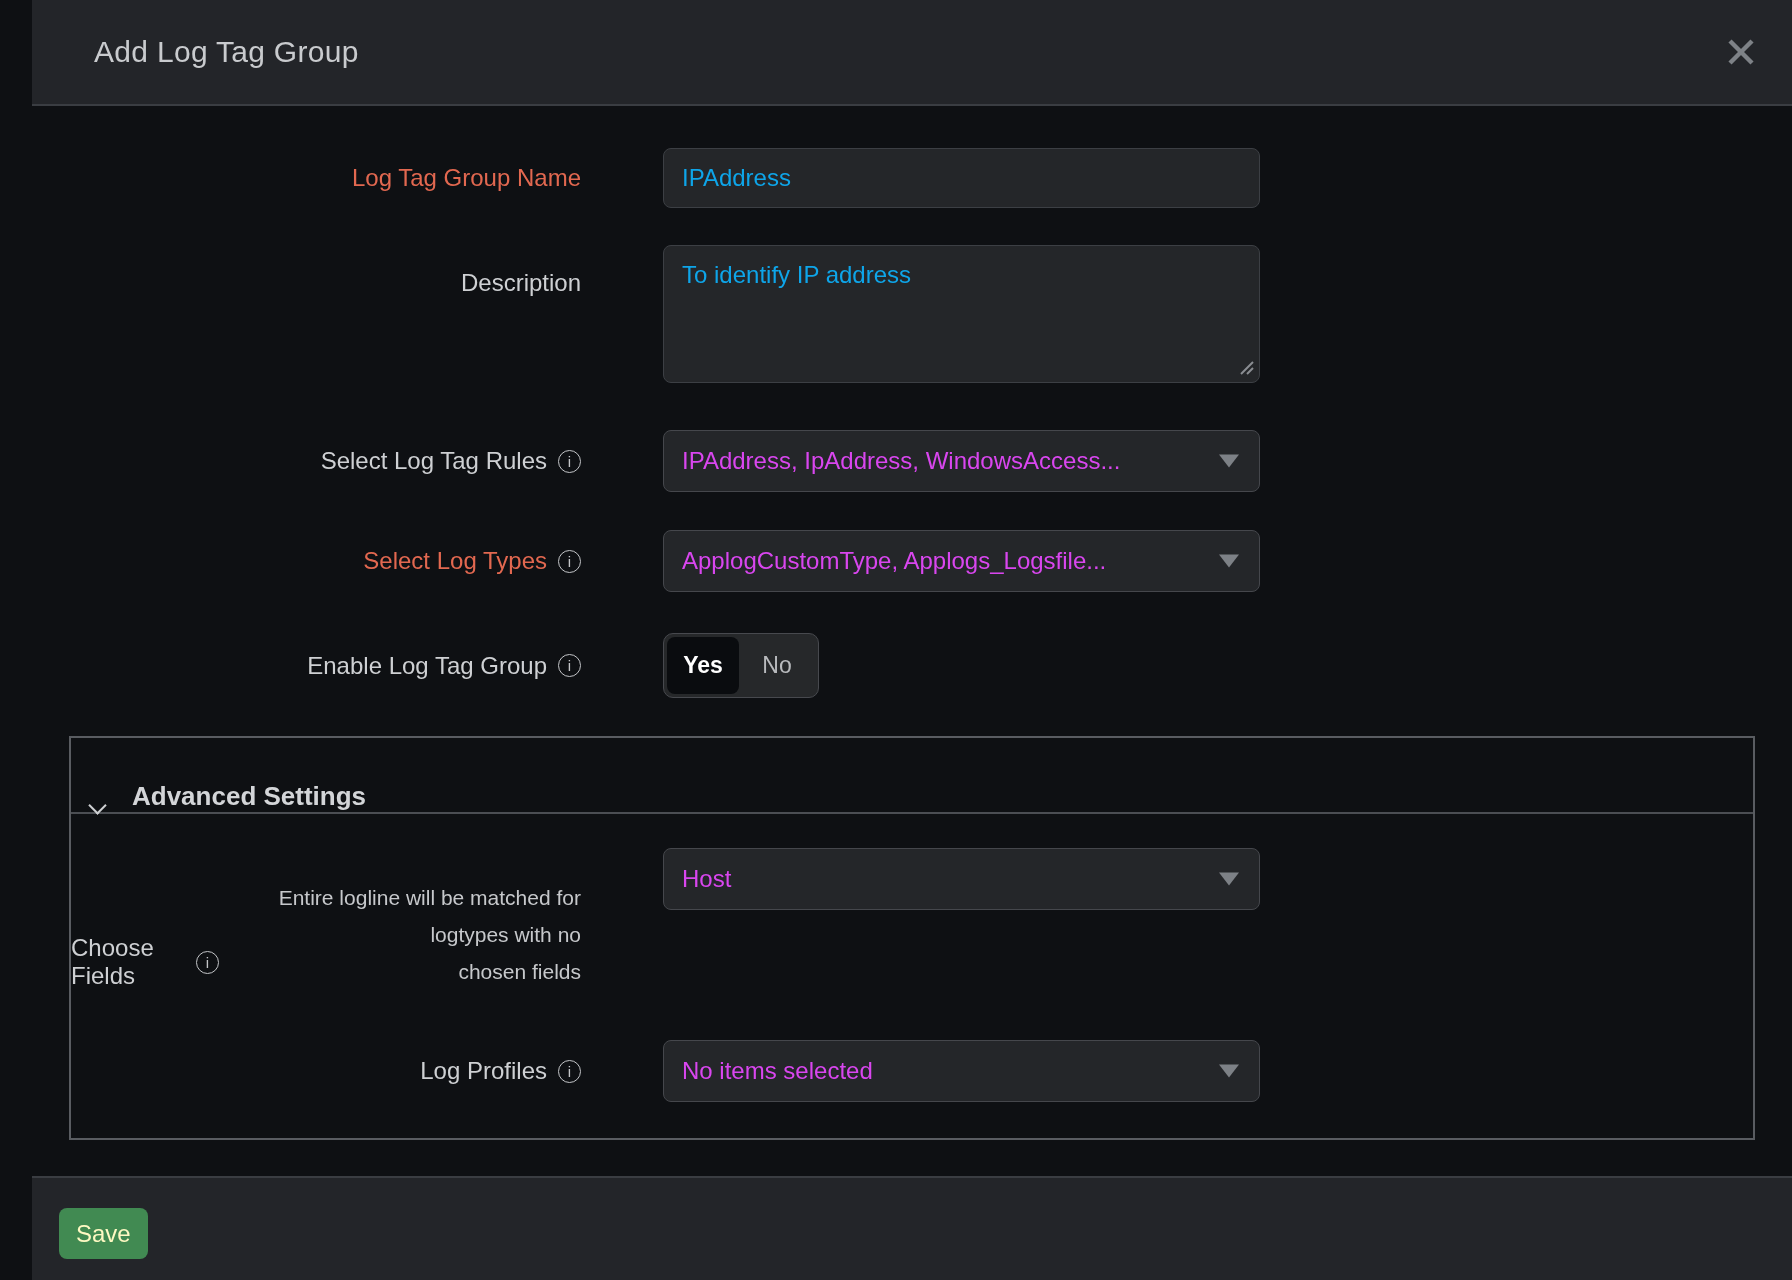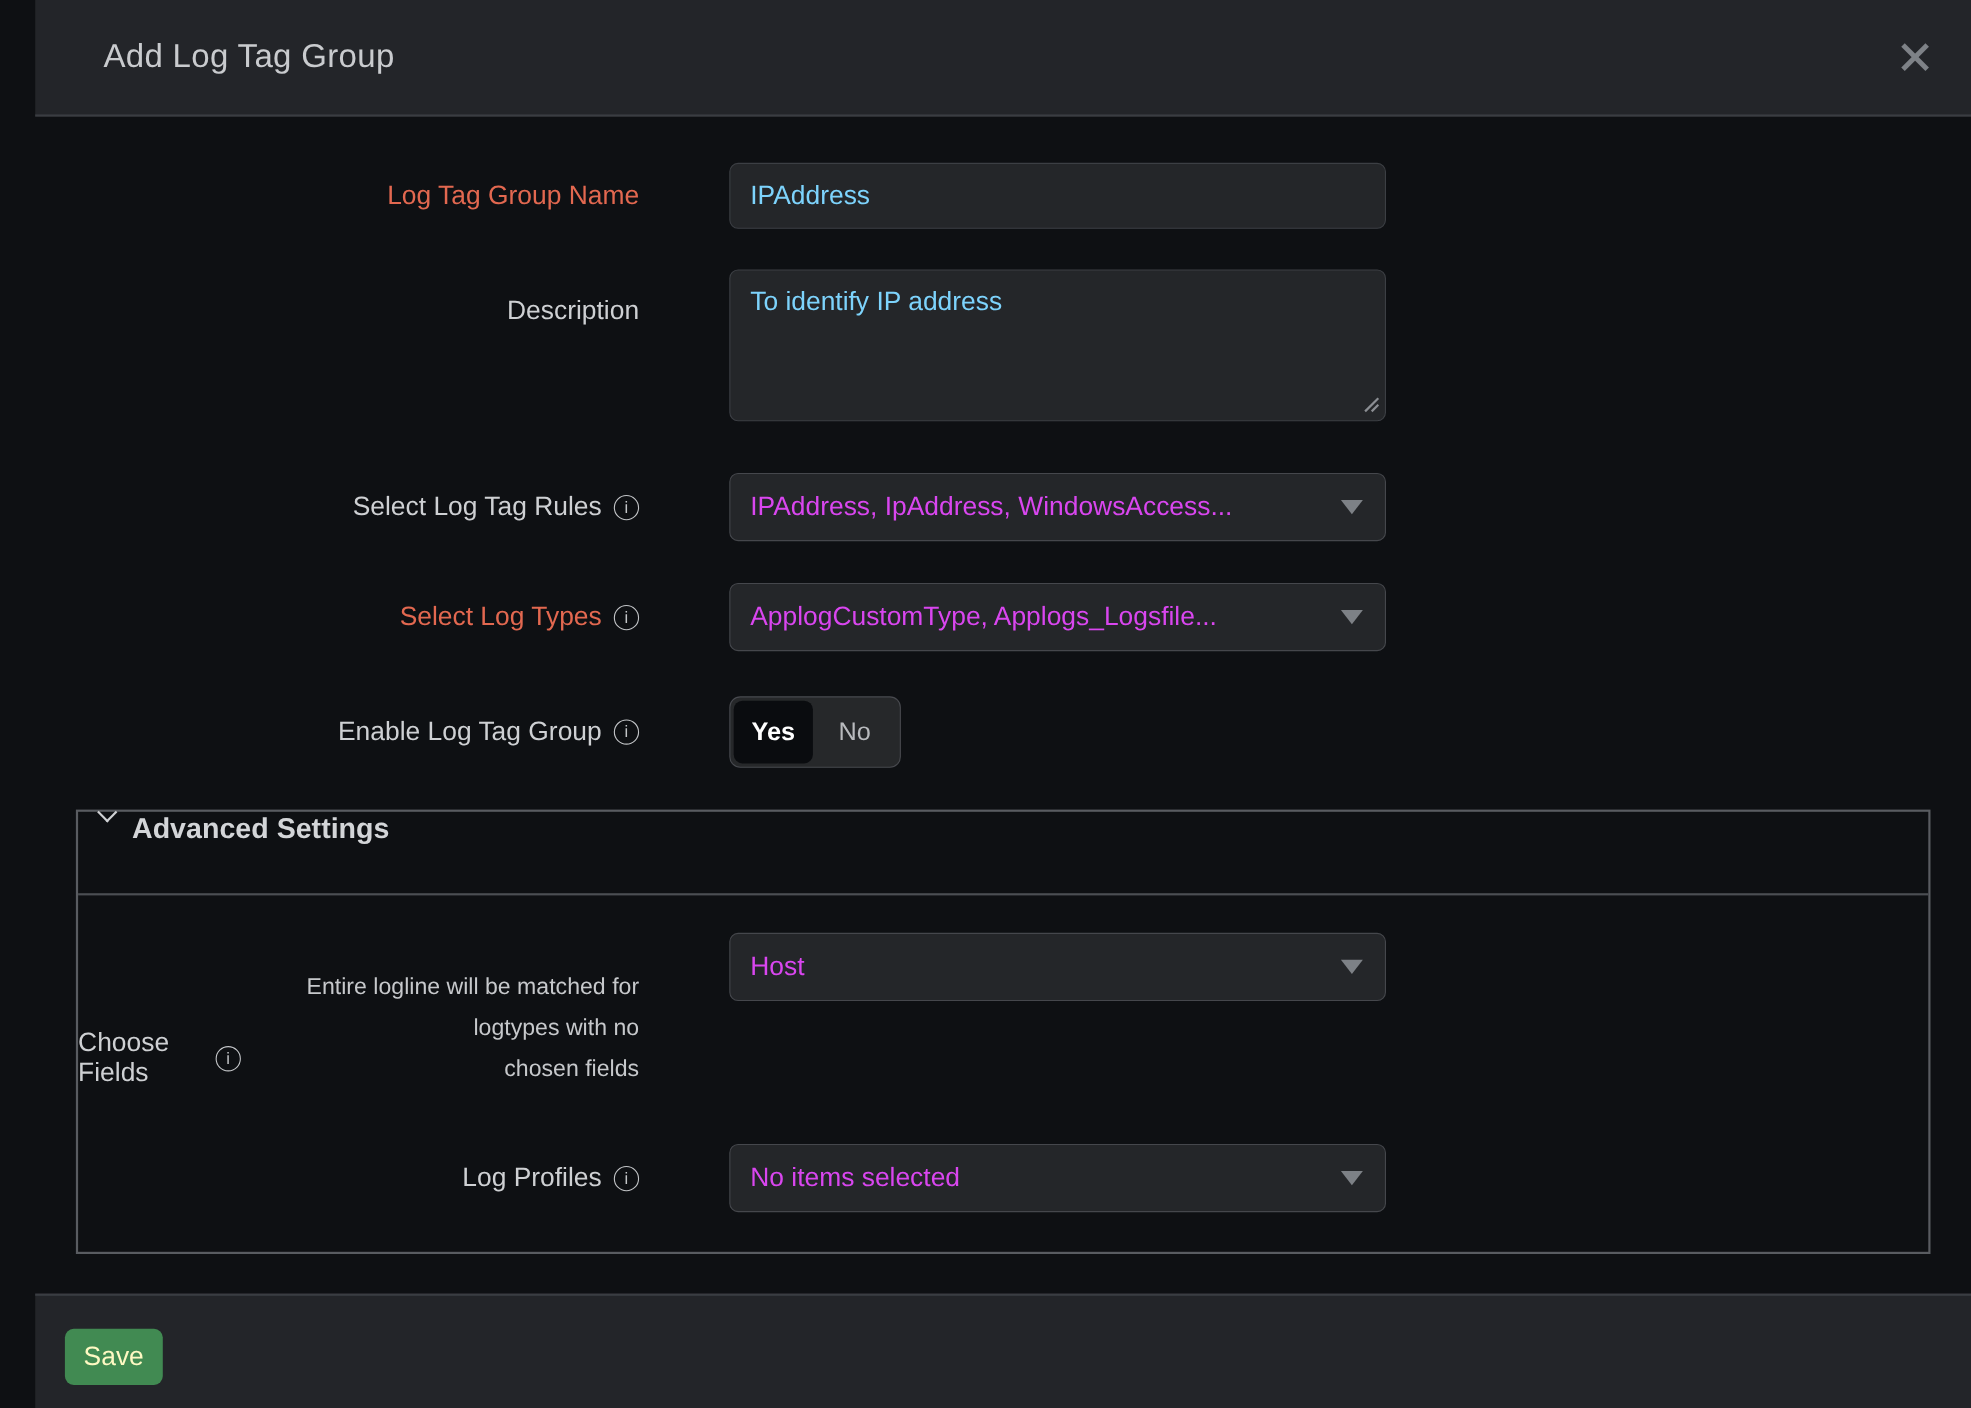--- a/index.html
+++ b/index.html
@@ -17,21 +17,21 @@
   .body { height:1070px; overflow:hidden; padding:0 37px; }
 
   .row { display:flex; align-items:center;gap:18px; }
   .lbl { width:512px; display:flex; justify-content:flex-end; align-items:center; gap:11px;
          font-size:24px; color:#ced0d3; line-height:28px; text-align:right; }
   .lbl.req { color:#e26850; }
   .ctrl { margin-left:64px; width:597px; position:relative; }
 
   .text-input, .area {
     width:100%; background:#242629; border:1px solid #3c3f44; border-radius:8px;
-    color:#7dd3fc; font-size:24px; font-family:inherit; outline:none; }
+    color:#0ea5e9; font-size:24px; font-family:inherit; outline:none; }
   .text-input { height:60px; padding:0 18px; }
   .area { height:138px; padding:13px 18px; resize:none; line-height:31px; display:block; }
   .grip { position:absolute; right:5px; bottom:7px; }
 
   .select { height:62px; background:#242629; border:1px solid #45474c; border-radius:8px;
             display:flex; align-items:center; padding:0 52px 0 18px; color:#d946ef;
             font-size:24px; position:relative; cursor:pointer; white-space:nowrap; overflow:hidden; }
   .caret { position:absolute; right:20px; top:50%; transform:translateY(-50%);
            width:0; height:0; border-left:10px solid transparent; border-right:10px solid transparent;
            border-top:13px solid #7d8186; }
@@ -51,22 +51,22 @@
   
   .toggle { display:inline-flex; align-items:center; height:65px; background:#26282a;
             border:1px solid #47494e; border-radius:10px; padding:3px; }
   .opt { height:57px; display:inline-flex; align-items:center; justify-content:center;
          font-size:23px; border-radius:8px; cursor:pointer; }
   .opt.on  { width:72px; background:#0a0c0f; color:#ffffff; font-weight:700; }
   .opt.off { width:76px; color:#b8babd; }
 
   
   .panel { margin-top:38px; border:2px solid #595c61; }
-  .panel-hdr { height:76px; border-bottom:2px solid #4b4e53; display:flex; align-items:flex-start;
-               padding-left:20px; gap:16px; cursor:pointer; }
+  .panel-hdr { height:76px; border-bottom:2px solid #4b4e53; display:flex; align-items:flex-end;
+               padding-left:20px; gap:28px; cursor:pointer; }
   .chev { width:13px; height:13px; border-left:2.5px solid #cfd1d4; border-bottom:2.5px solid #cfd1d4;
           transform:rotate(-45deg); margin-top:-6px; }
   .panel-title { font-size:26px; font-weight:700; color:#d3d5d8; }
   .panel-body { padding-bottom:36px; }
   .panel-body .lbl, .panel-body .lbl-stack { width:510px; }
 
   .p-fields { margin-top:34px; align-items:flex-start; }
   .lbl-stack { display:flex; flex-direction:row; align-items:flex-end; padding-top:17px; }
   .lbl-line { display:flex; align-items:center; gap:11px; font-size:24px; color:#ced0d3; line-height:28px; }
   .helper { margin-top:14px; text-align:right; font-size:21px; color:#c6c8cb; line-height:37px; }

